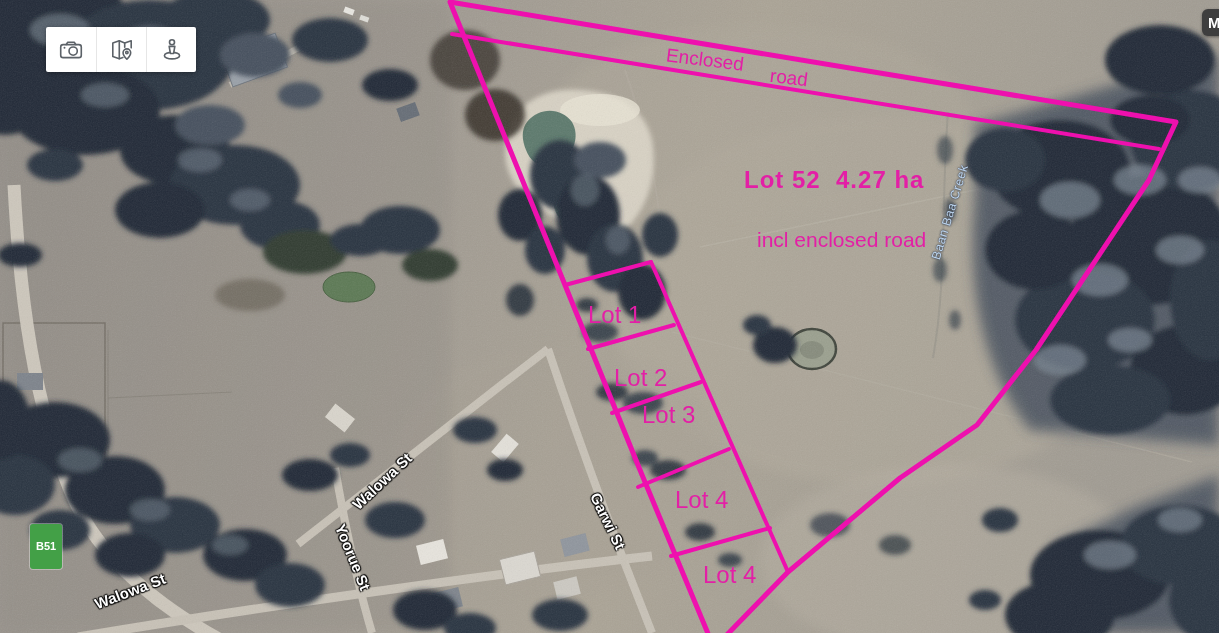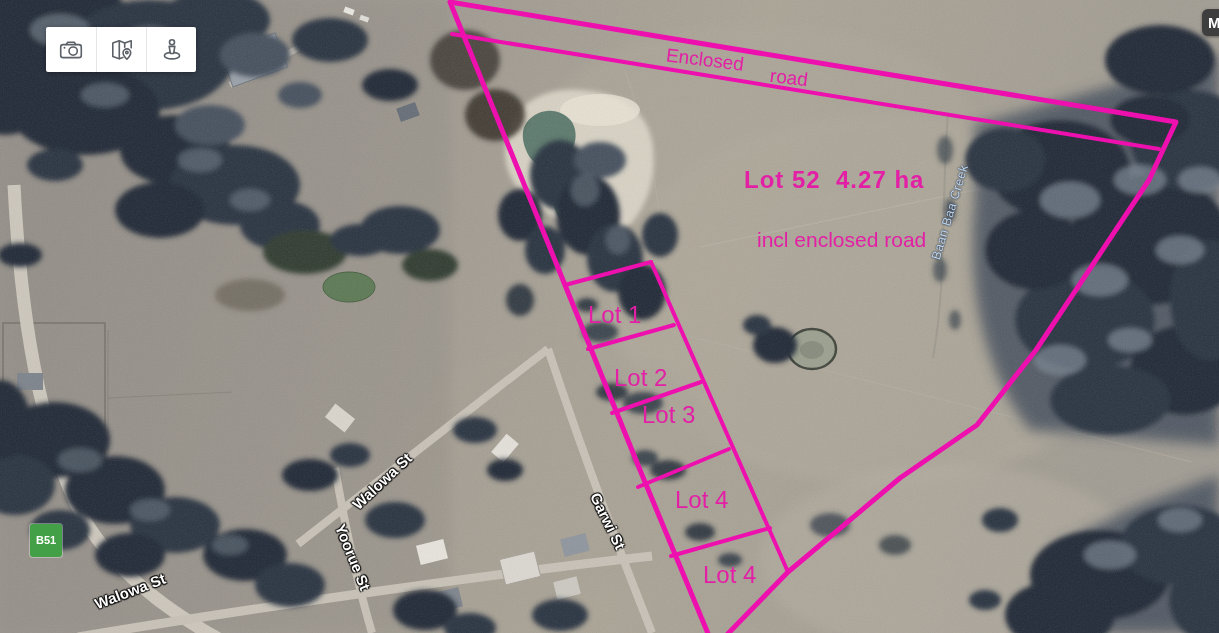--- a/index.html
+++ b/index.html
@@ -29,21 +29,21 @@
     position:absolute;color:#bdd5ee;font-size:12.5px;font-weight:400;letter-spacing:.5px;
     white-space:nowrap;text-shadow:0 0 2px rgba(40,50,70,.9),0 0 2px rgba(40,50,70,.9);
     transform:translate(-50%,-50%) rotate(-73deg);
   }
   
   .toolbar{position:absolute;left:46px;top:27px;display:flex;box-shadow:0 1px 4px rgba(0,0,0,.35);border-radius:2px;overflow:hidden;}
   .tb-btn{width:50px;height:45px;background:#fff;border:none;display:flex;align-items:center;justify-content:center;cursor:pointer;padding:0;}
   .tb-btn + .tb-btn{border-left:1px solid #e6e6e6;}
   .badge{
     position:absolute;left:30px;top:524px;background:#43a047;color:#fff;
-    font-size:11px;font-weight:bold;padding:10px 6px;border-radius:3px;line-height:1.2;
+    font-size:11px;font-weight:bold;padding:16px 6px;border-radius:3px;line-height:1.2;
     box-shadow:0 0 0 1px rgba(255,255,255,.35);
   }
   .mbtn{
     position:absolute;left:1202px;top:9px;width:40px;height:27px;background:#3e3e3e;
     color:#fff;font-size:15px;font-weight:bold;border:none;border-radius:6px;
     display:flex;align-items:center;justify-content:flex-start;padding-left:6px;cursor:pointer;
     box-shadow:0 1px 3px rgba(0,0,0,.4);
   }
 </style>
 </head>

